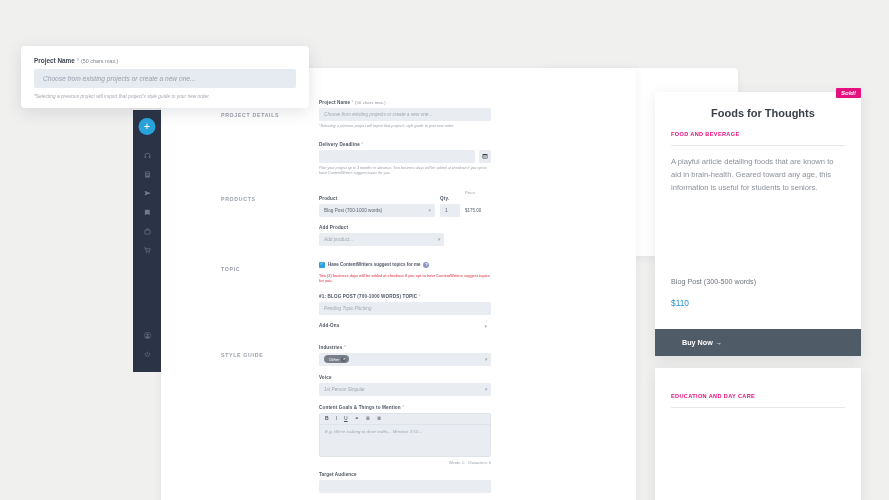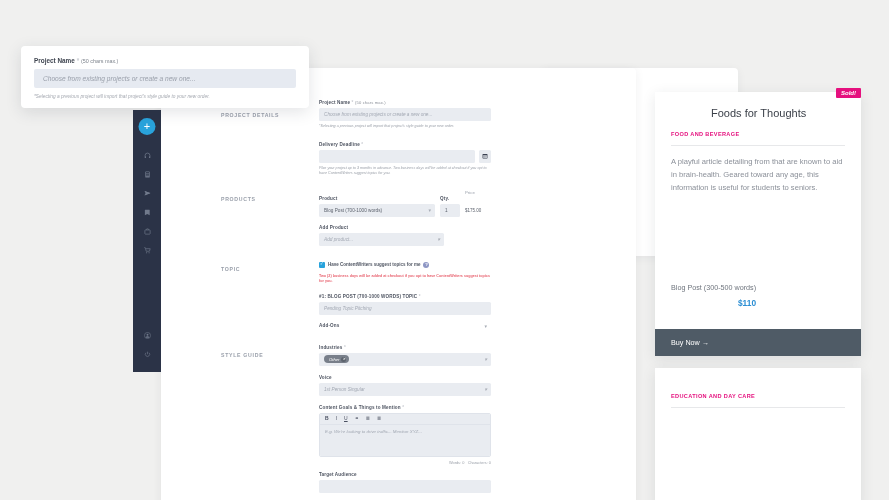--- a/index.html
+++ b/index.html
@@ -174,38 +174,38 @@
 
   .badge-sold {
     position: absolute; right: 0; top: -4px;
     background: #e5107e; color: #fff;
     font-size: 6px; font-weight: 700; font-style: italic;
     padding: 2px 5px; border-radius: 1px;
     z-index: 6;
   }
   .pc-body { padding: 14px 16px 0 16px; }
   .pc-title {
-    font-size: 11px; color: #3b4049; font-weight: 400; line-height: 1.28; padding-left: 40px;
+    font-size: 11px; color: #3b4049; font-weight: 700; line-height: 1.28; padding-left: 40px;
   }
   .pc-cat {
     font-size: 5.6px; color: #e5107e; font-weight: 700; letter-spacing: .35px;
     text-transform: uppercase; margin-top: 11px;
     padding-bottom: 8px; border-bottom: 1px solid #e7e8ea;
   }
   .pc-desc {
     font-size: 7.6px; color: #8b9099; line-height: 1.72; margin-top: 9px;
   }
   .pc-foot { position: absolute; left: 16px; bottom: 48px; }
   .pc-prod { font-size: 7.2px; color: #6f757e; }
-  .pc-price { font-size: 8.4px; color: #2d8fd4; font-weight: 700; margin-top: 6px; text-align: right; }
+  .pc-price { font-size: 8.4px; color: #2d8fd4; font-weight: 400; margin-top: 12px; }
   .buy-btn {
     position: absolute; left: 0; bottom: 0; width: 100%; height: 27px;
     background: #4f5b66; color: #ffffff;
     display: flex; align-items: center;
-    padding-left: 16px; font-size: 7.2px;
+    padding-left: 27px; font-size: 7.2px; font-weight: bold;
   }
 </style>
 </head>
 <body>
 
 <div id="stage">
 
   <div class="bg-card"></div>
 
   <div class="sidebar">
@@ -463,21 +463,21 @@
       <span>Choose from existing projects or create a new one...</span>
     </div>
     <div class="pop-note">*Selecting a previous project will import that project's style guide to your new order.</div>
   </div>
 
   <div class="pcard" id="card-foods">
     <div class="badge-sold">Sold!</div>
     <div class="pc-body">
       <div class="pc-title">Foods for Thoughts</div>
       <div class="pc-cat">FOOD AND BEVERAGE</div>
-      <div class="pc-desc">A playful article detailing from that are known to aid in brain-health. Geared toward any age, this information is useful for students to seniors.</div>
+      <div class="pc-desc">A playful article detailing foods that are known to aid in brain-health. Geared toward any age, this information is useful for students to seniors.</div>
     </div>
     <div class="pc-foot">
       <div class="pc-prod">Blog Post (300-500 words)</div>
       <div class="pc-price">$110</div>
     </div>
     <div class="buy-btn">Buy Now →</div>
   </div>
 
   <div class="pcard" id="card-cope">
     <div class="pc-body">

